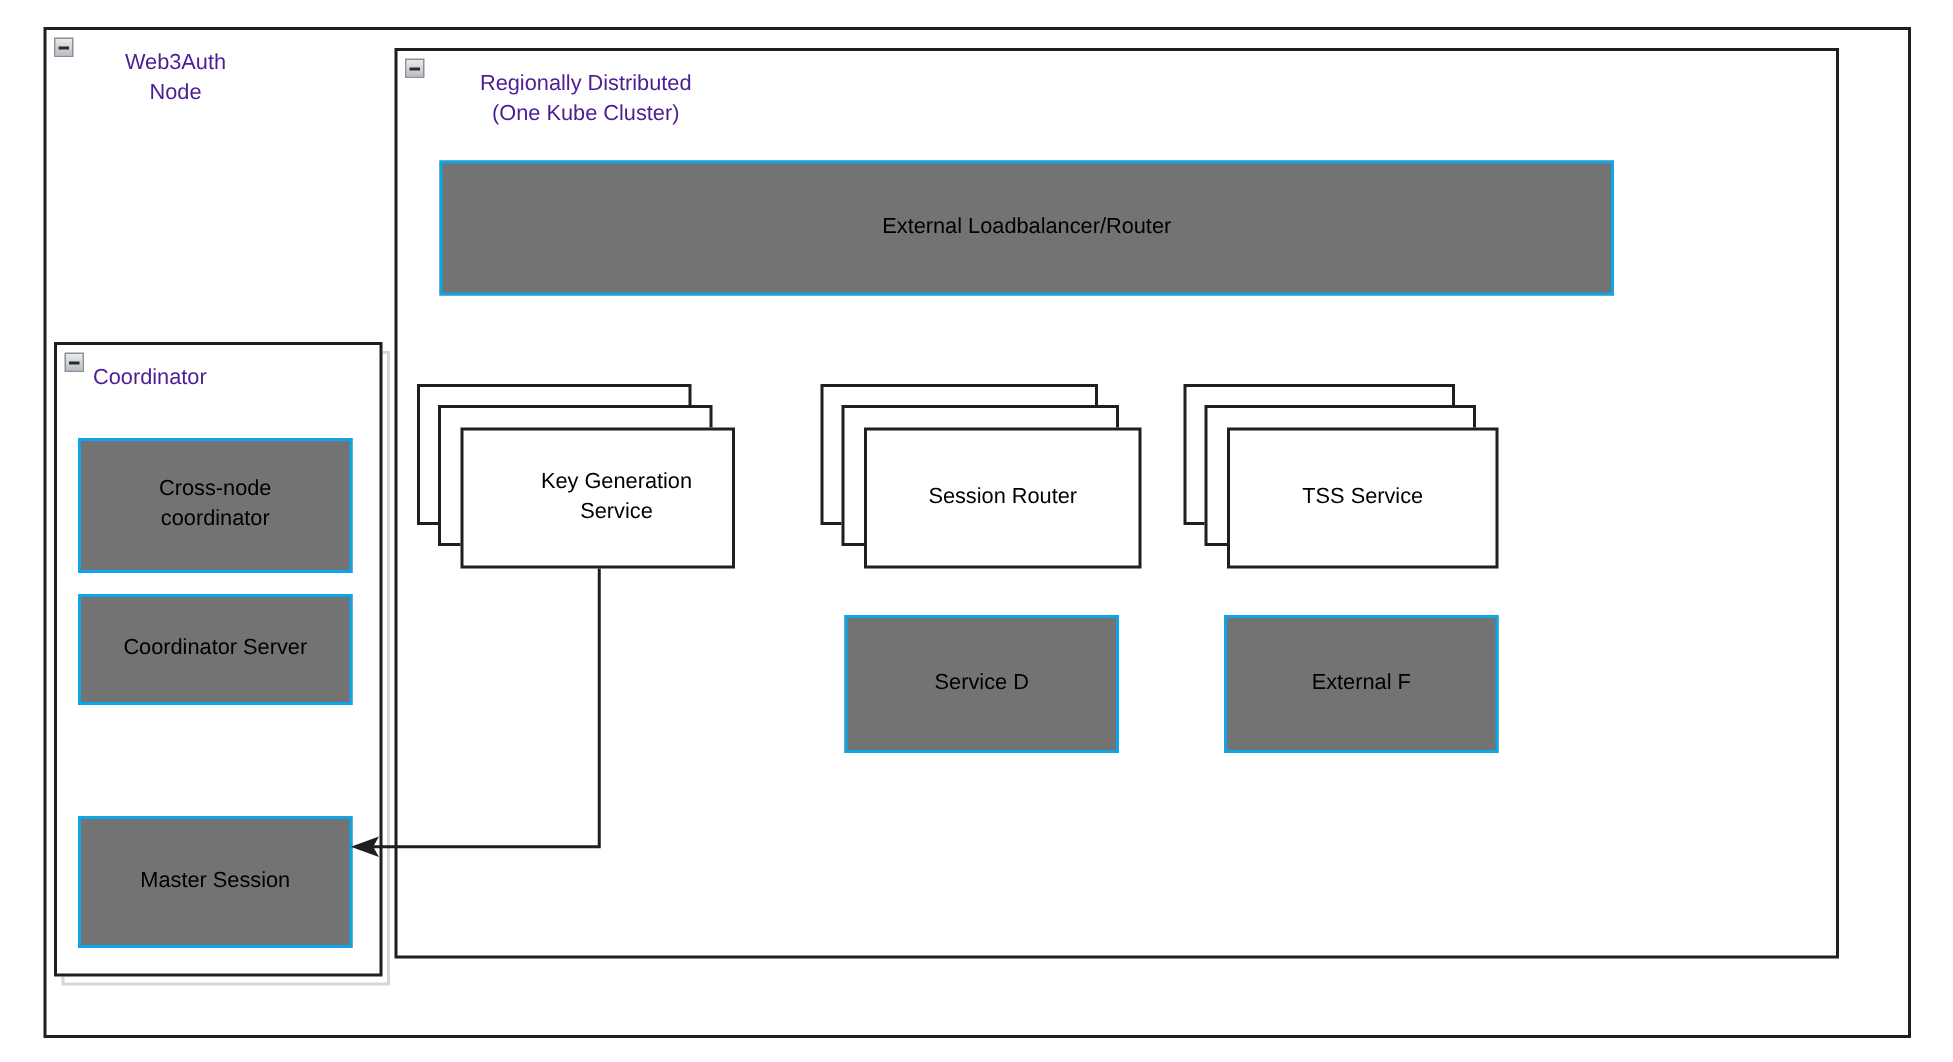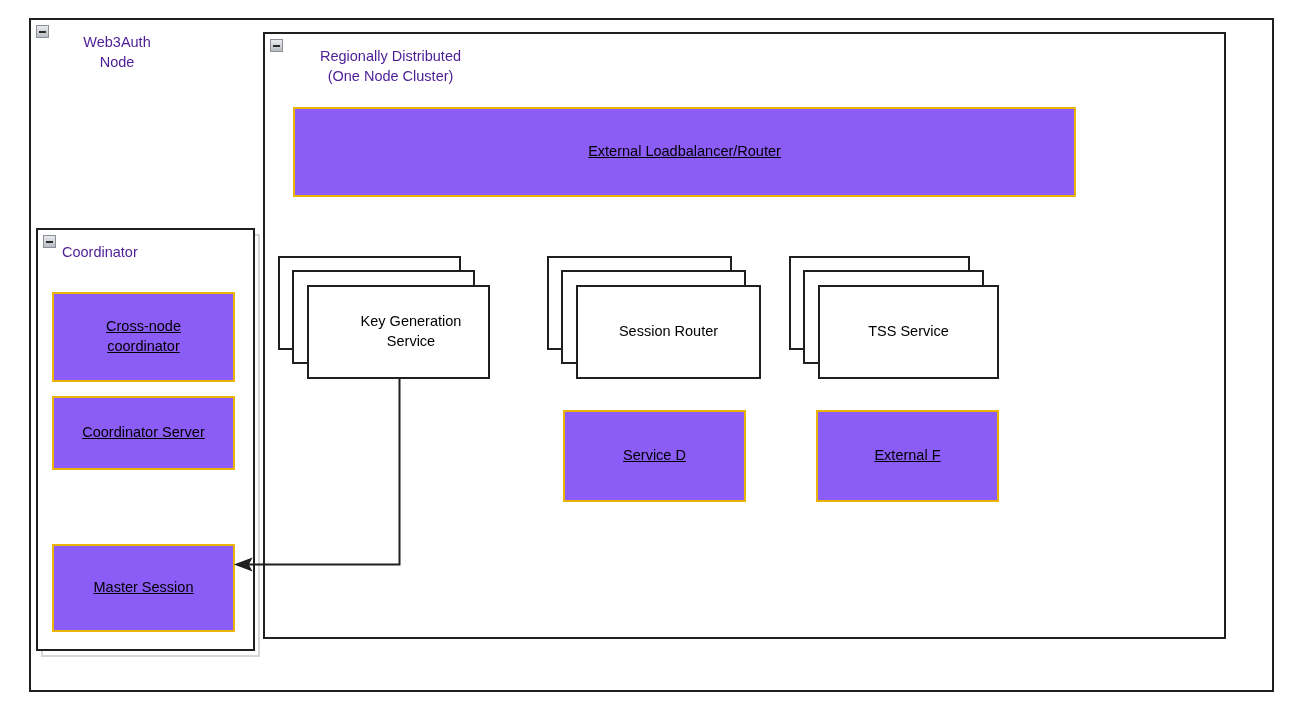--- a/index.html
+++ b/index.html
@@ -17,23 +17,22 @@
     width: 1302px;
     height: 708px;
     background: #ffffff;
     overflow: hidden;
   }
 
   
   .box {
     position: absolute;
     box-sizing: border-box;
-    background: #8b5cf6;
-    border: 2px solid #eab308;
-    text-decoration: underline;
+    background: #737373;
+    border: 2px solid #0ea5e9;
   }
 
   
   .container-box {
     position: absolute;
     box-sizing: border-box;
     background: #ffffff;
     border: 2px solid #1f1f1f;
   }
   .container-title {
@@ -127,21 +126,21 @@
 <div id="canvas">
 
   <div class="container-box" style="left:29px; top:18px; width:1245px; height:674px;"></div>
   <div class="collapse-icon" style="left:36px; top:25px;"></div>
   <div class="container-title" style="left:52px; top:32px; width:130px;">Web3Auth
 Node</div>
 
   <div class="container-box" style="left:263px; top:32px; width:963px; height:607px;"></div>
   <div class="collapse-icon" style="left:270px; top:39px;"></div>
   <div class="container-title" style="left:288px; top:46px; width:205px; text-align:center;">Regionally Distributed
-(One Node Cluster)</div>
+(One Kube Cluster)</div>
 
   <div class="box" style="left:293px; top:107px; width:783px; height:90px;">
     <div class="plain-label">External Loadbalancer/Router</div>
   </div>
 
   <div class="shadow-frame" style="left:41px; top:234px; width:219px; height:423px;"></div>
   <div class="container-box" style="left:36px; top:228px; width:219px; height:423px; z-index:2;"></div>
   <div class="collapse-icon" style="left:43px; top:235px; z-index:3;"></div>
   <div class="container-title" style="left:62px; top:242px; width:130px; text-align:left; z-index:3;">Coordinator</div>
 

